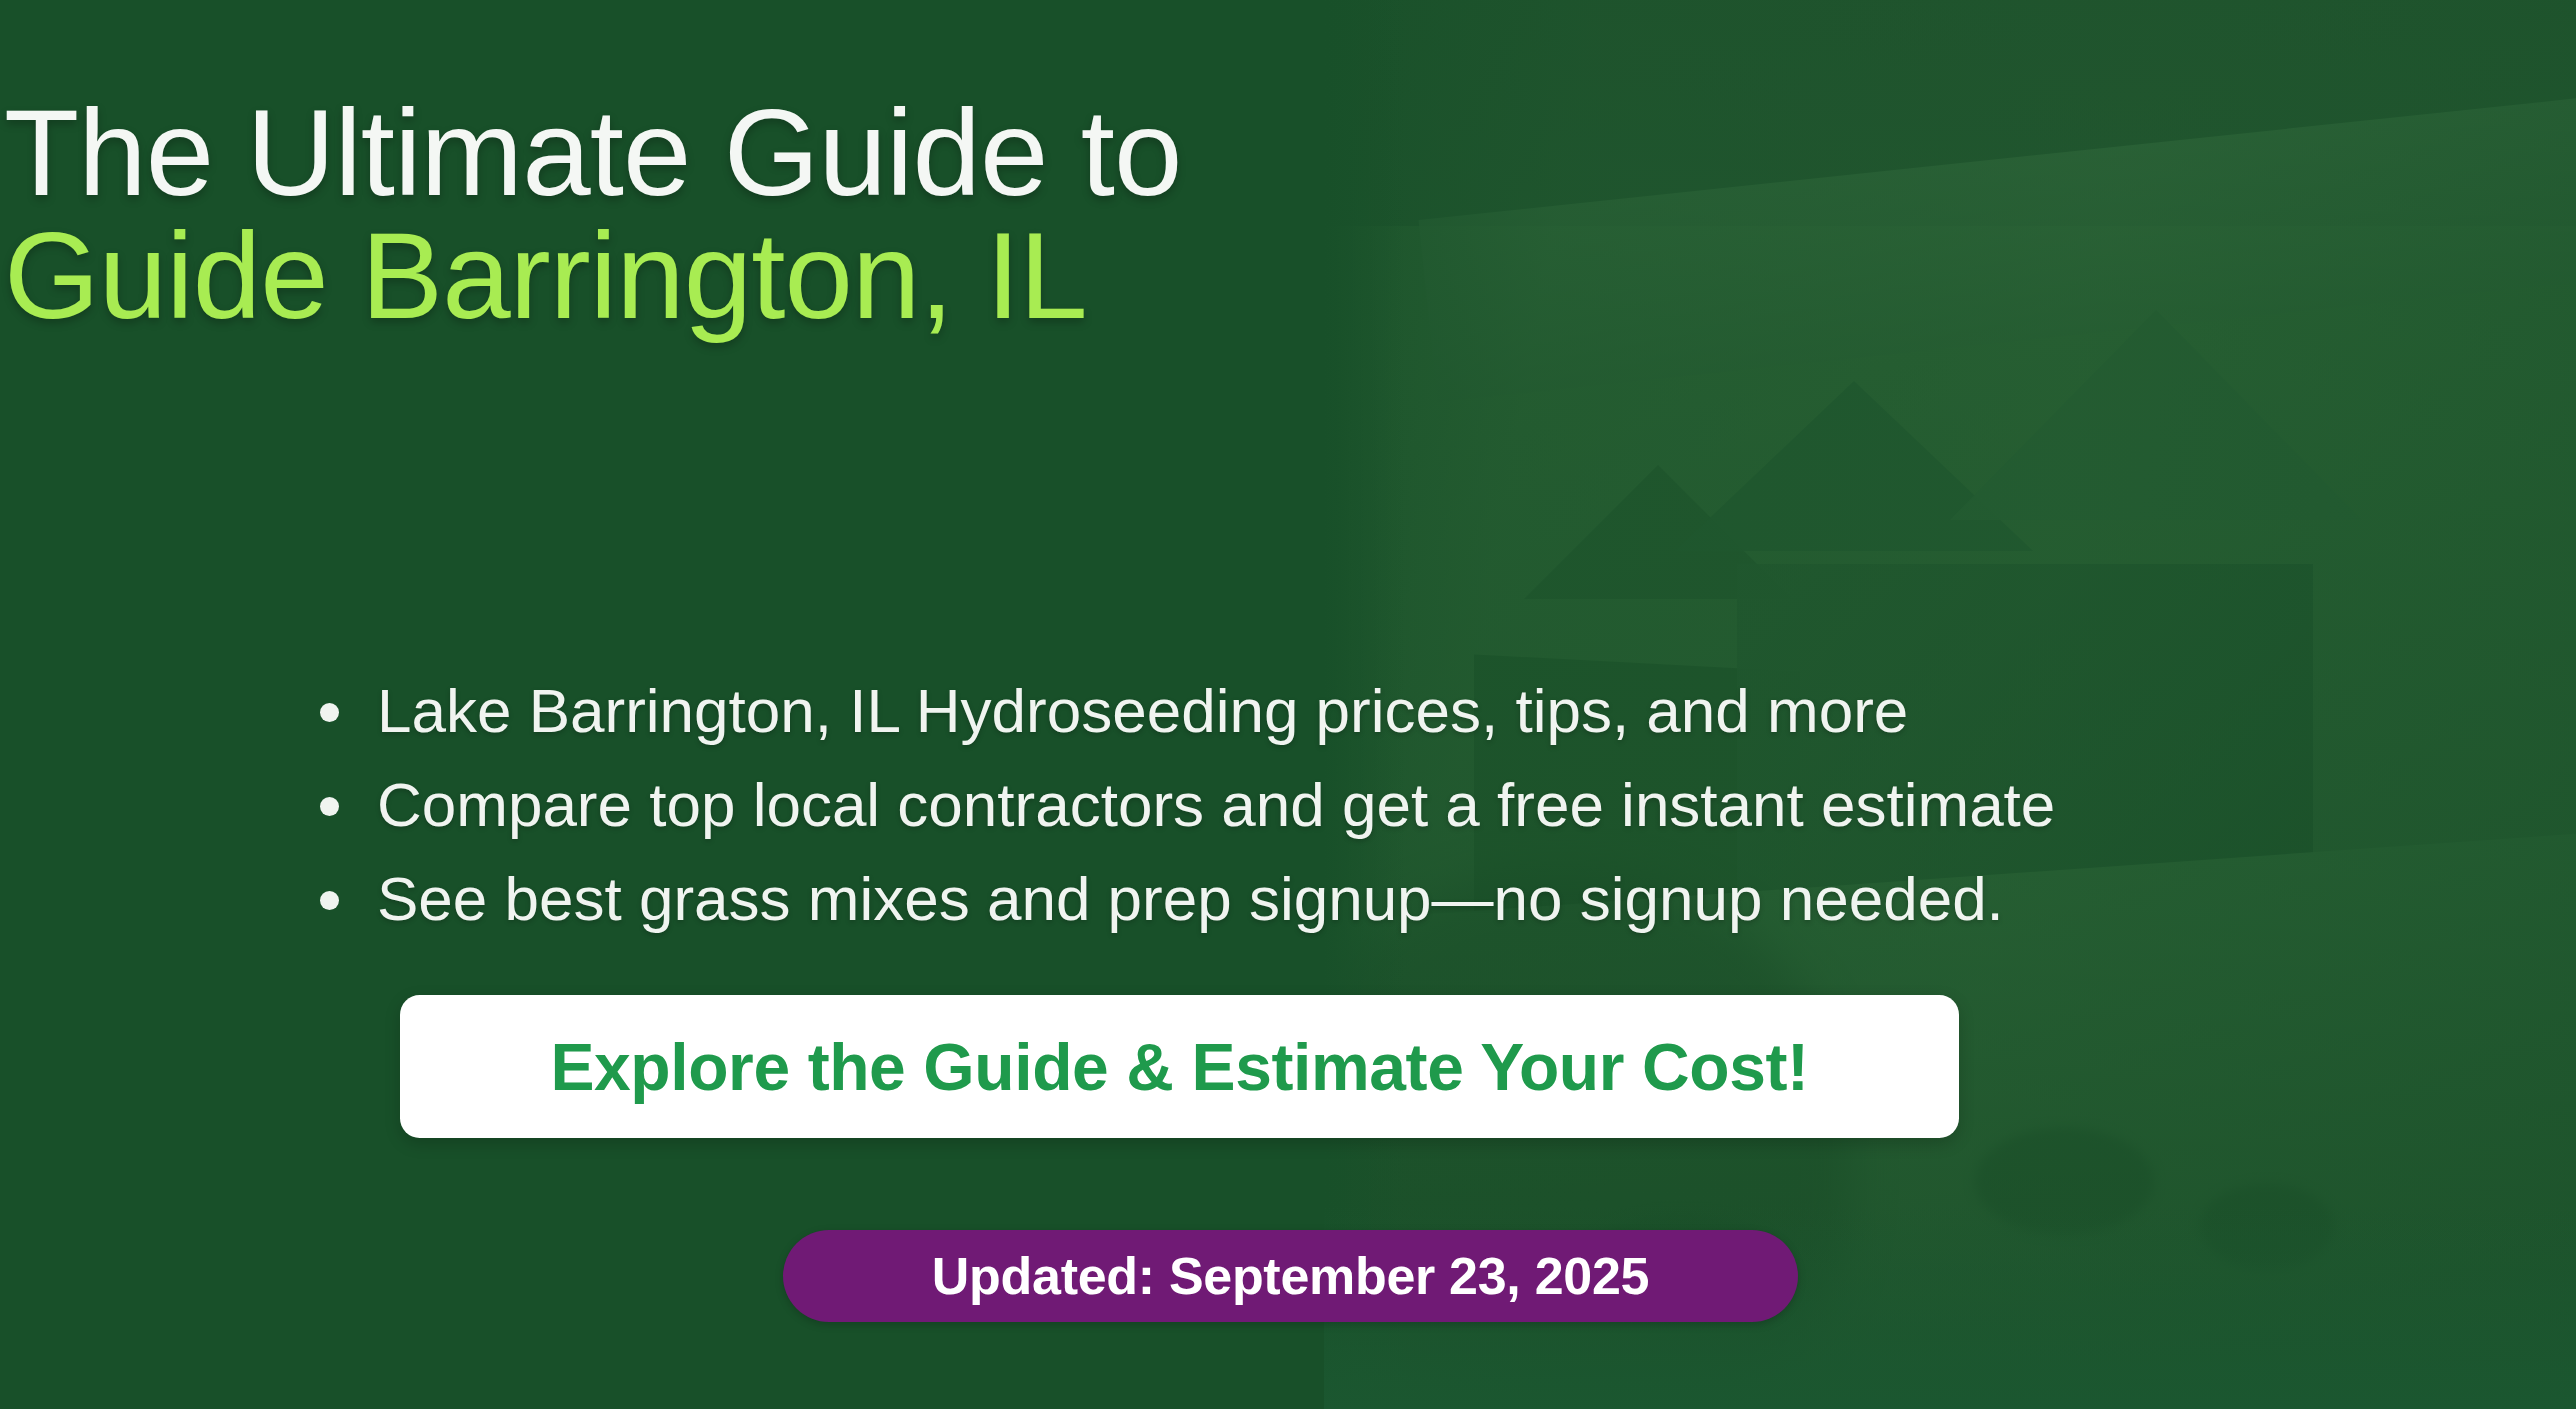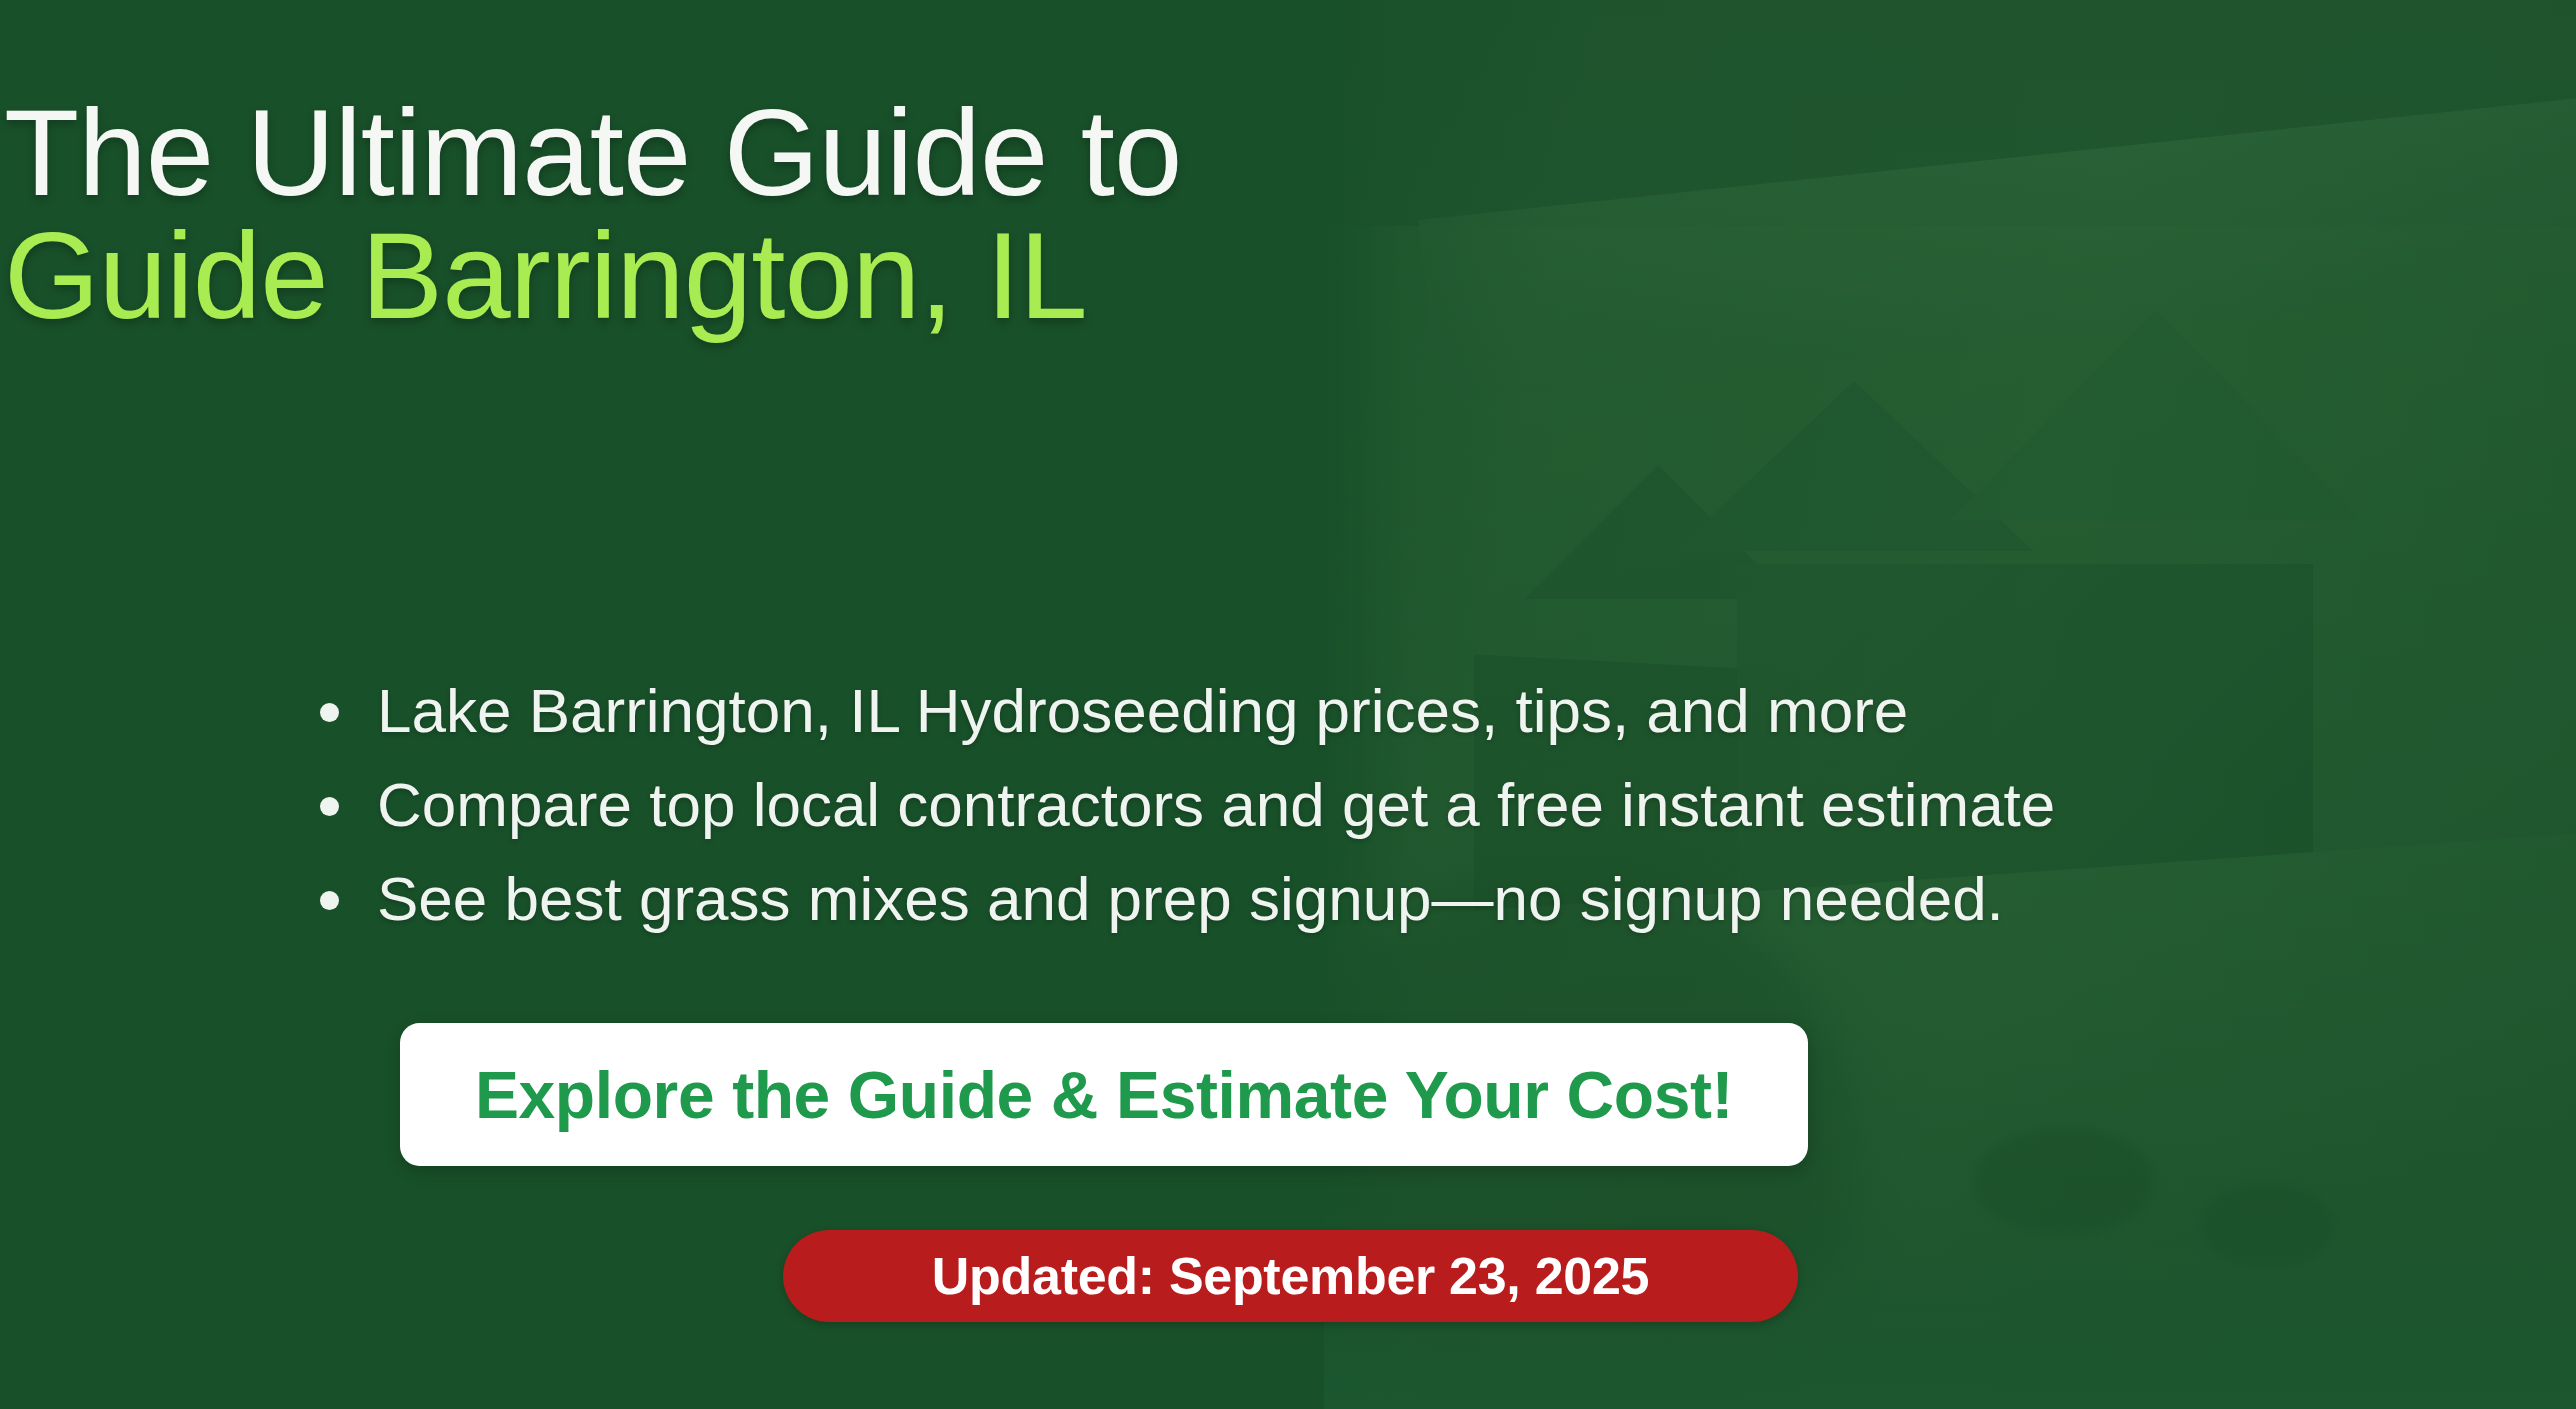--- a/index.html
+++ b/index.html
@@ -154,43 +154,42 @@
     position:absolute;
     left:0; top:39px;
     width:19px; height:19px;
     border-radius:50%;
     background:#f0f4f0;
   }
 
   .cta {
     position:absolute;
     left:400px; top:995px;
-    width:1408px; height:143px;
+    width:1559px; height:143px;
     background:#ffffff;
     border-radius:19.7px;
     display:flex;
     align-items:center;
     justify-content:center;
     box-shadow:0 5.4px 16px rgba(0,0,0,.18);
     cursor:pointer;
-    margin-top:28px;
   }
   .cta-label {
     font-size:66px;
     font-weight:bold;
     color:#1f9a4c;
     letter-spacing:-0.4px;
     white-space:nowrap;
   }
 
   .badge {
     position:absolute;
     left:783px; top:1230px;
     width:1015px; height:92px;
-    background:#b91c1c;
+    background:#701a75;
     border-radius:47px;
     display:flex;
     align-items:center;
     justify-content:center;
     box-shadow:0 2.7px 9px rgba(0,0,0,.2);
   }
   .badge-label {
     font-size:52px;
     font-weight:bold;
     color:#ffffff;

